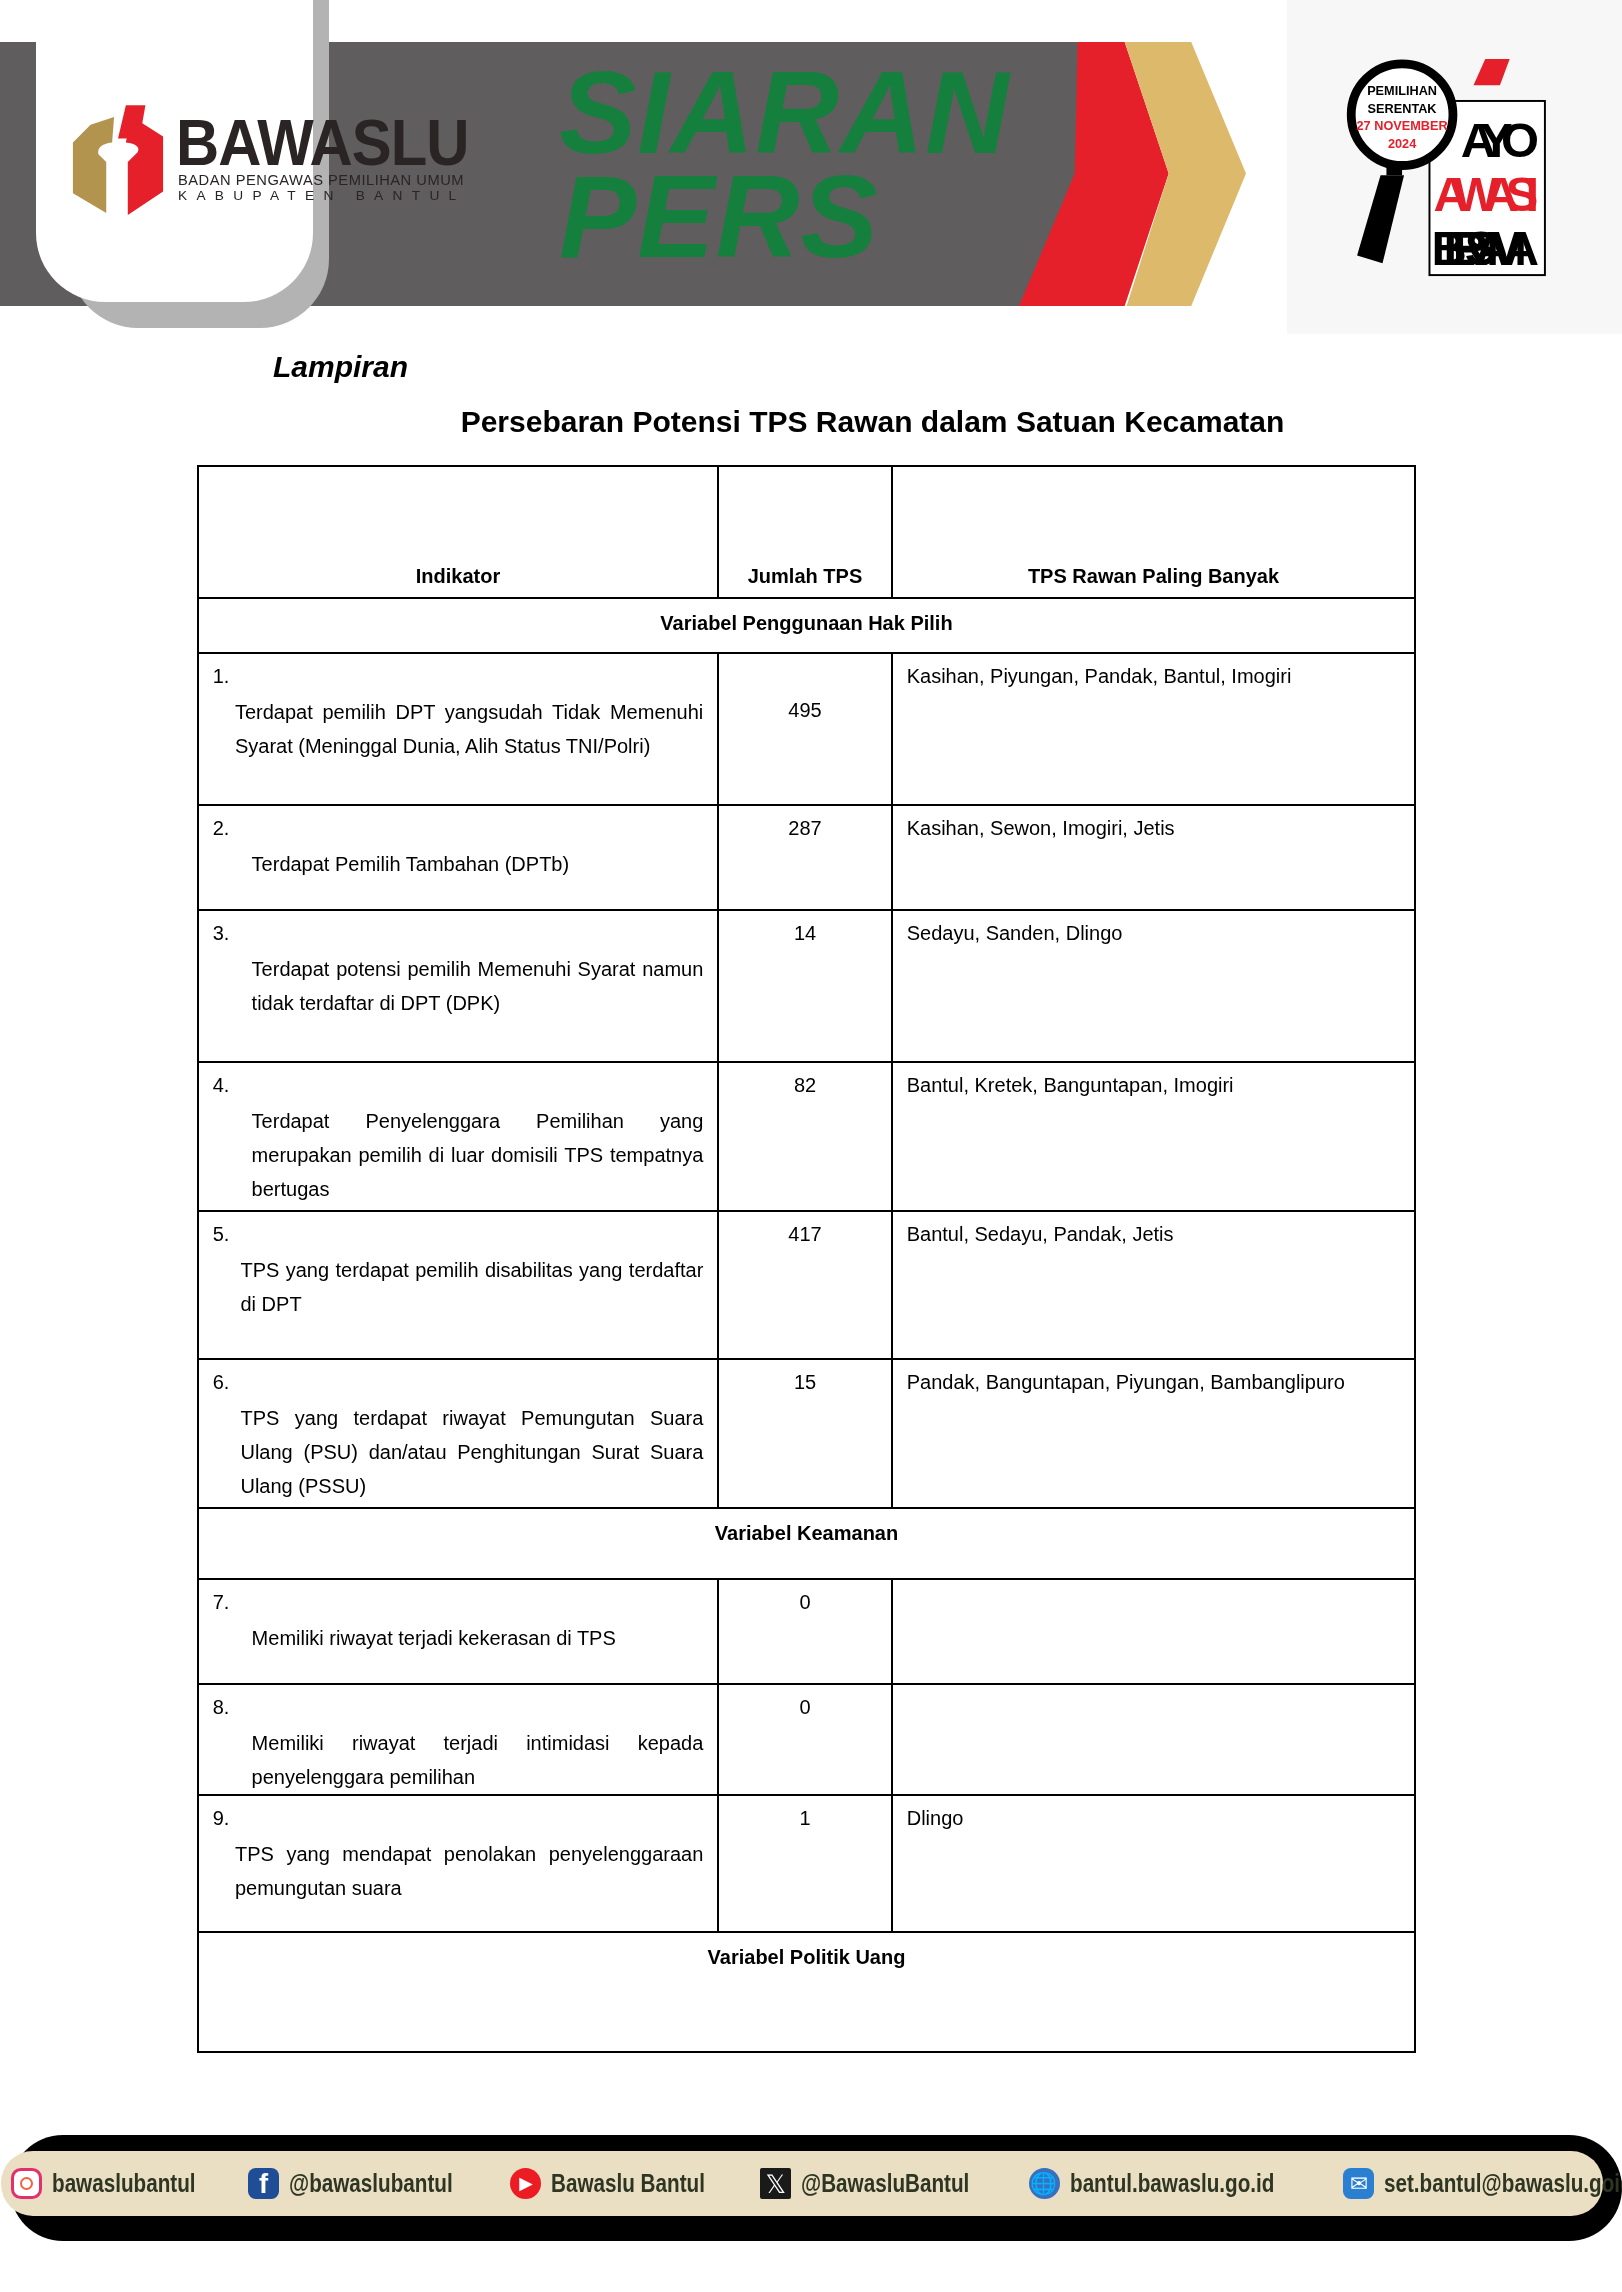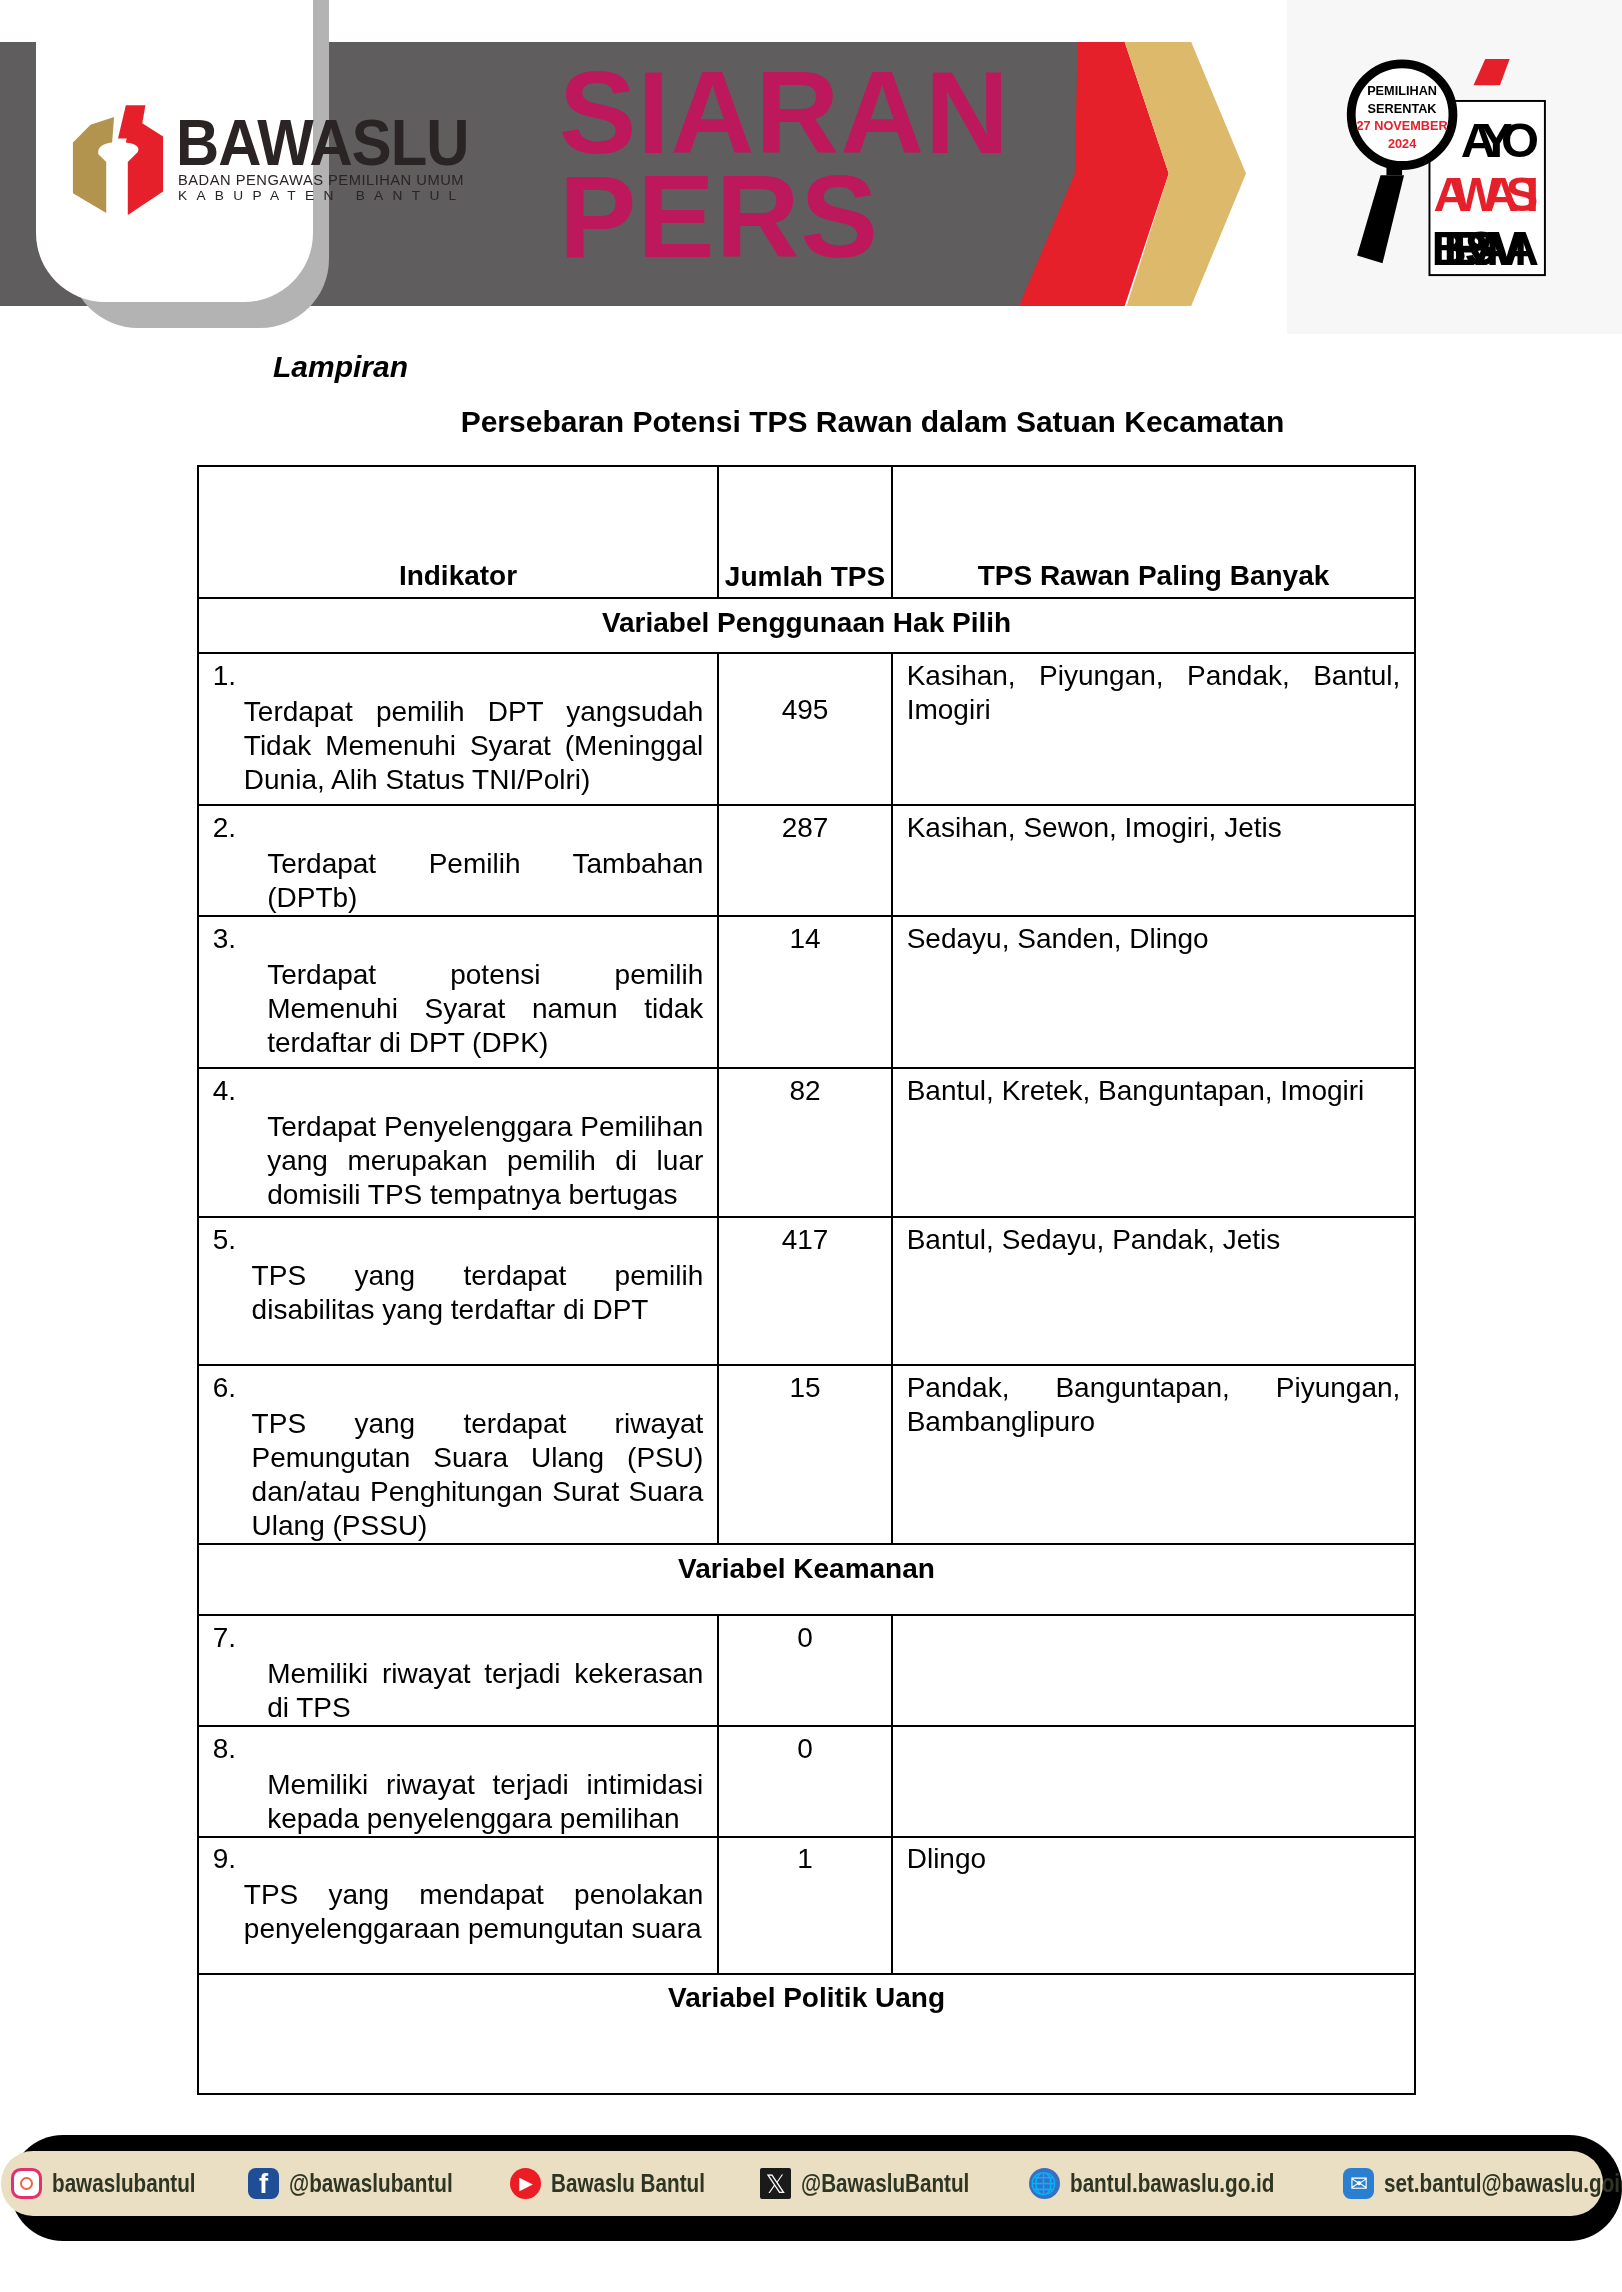--- a/index.html
+++ b/index.html
@@ -15,31 +15,31 @@
   .card { position: absolute; left: 36px; top: 0; width: 277px; height: 302px; background: #ffffff;
           border-radius: 0 0 69px 69px; }
   .logo-icon { position: absolute; left: 69px; top: 103px; width: 98px; height: 116px; }
   .logo-word { position: absolute; left: 176px; top: 110px; font-family: "Liberation Sans", sans-serif;
                font-weight: bold; font-size: 65px; line-height: 65px; color: #2a2425; letter-spacing: -1px;
                transform: scaleX(0.92); transform-origin: left top; }
   .logo-sub1 { position: absolute; left: 178px; top: 172px; font-size: 14.7px; color: #2a2425;
                letter-spacing: 0.5px; white-space: nowrap; }
   .logo-sub2 { position: absolute; left: 178px; top: 188px; font-size: 13.7px; color: #2a2425;
                letter-spacing: 9.3px; white-space: nowrap; }
-  .siaran { position: absolute; left: 559px; top: 61px; font-weight: bold; 
-            font-size: 116px; line-height: 104px; color: #be185d; white-space: pre; letter-spacing: 1px; }
+  .siaran { position: absolute; left: 559px; top: 61px; font-weight: bold; font-style: italic;
+            font-size: 116px; line-height: 104px; color: #15803d; white-space: pre; letter-spacing: 1px; }
   .ayo-bg { position: absolute; left: 1287px; top: 0; width: 335px; height: 334px; background: #f7f7f7; }
   .ayo { position: absolute; left: 1343px; top: 54px; width: 216px; height: 225px; }
 
   
   .lampiran { position: absolute; left: 273px; top: 350px; font-style: italic; font-weight: bold; font-size: 30px; }
   .doc-title { position: absolute; left: 0; width: 1745px; top: 405px; text-align: center; font-weight: bold; font-size: 30px; }
 
   .tbl { position: absolute; left: 197px; top: 465px; width: 1218px; border-collapse: collapse; table-layout: fixed; }
-  .tbl td { border: 2.9px solid #000; padding: 0; vertical-align: top; font-size: 28px; line-height: 34px; }
+  .tbl td { border: 2.9px solid #000; padding: 0; vertical-align: top; font-size: 20px; line-height: 34px; }
   .tbl .hdr td { vertical-align: bottom; text-align: center; font-weight: bold; padding-bottom: 3.9px; }
   .tbl .var td { text-align: center; font-weight: bold; vertical-align: top; padding-top: 6.9px; }
   .ind { padding: 4.9px 13.7px 0 13.7px !important; }
   .ind-inner { display: flex; }
   .num { flex: 0 0 auto; white-space: pre; }
   .ind-text { flex: 1; text-align: justify; text-align-last: left; margin-top: 36px; }
   .cnt { text-align: center; padding-top: 4.9px !important; }
   .kec { padding: 4.9px 13.7px 0 13.7px !important; text-align: justify; text-align-last: left; }
 
   

